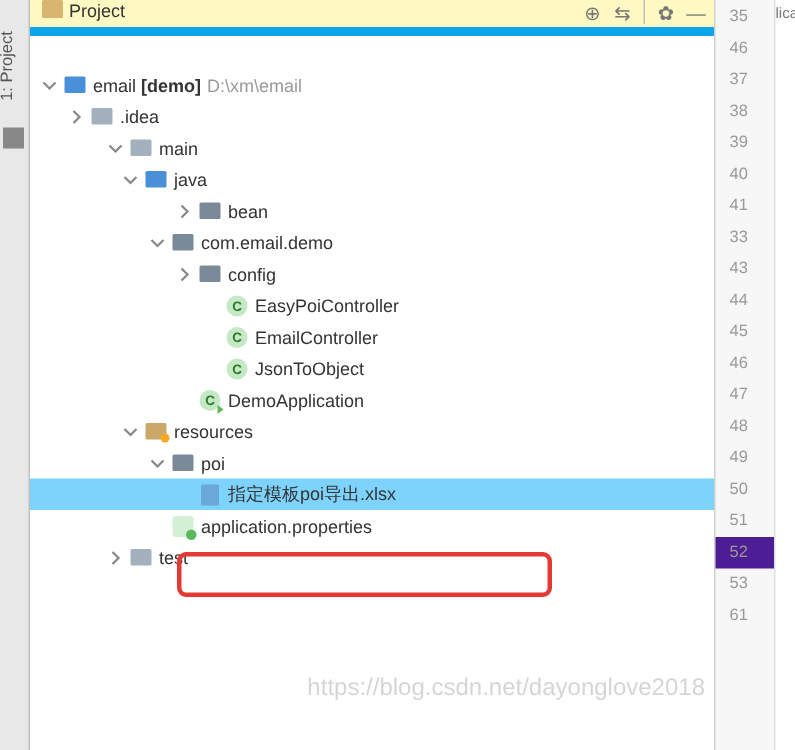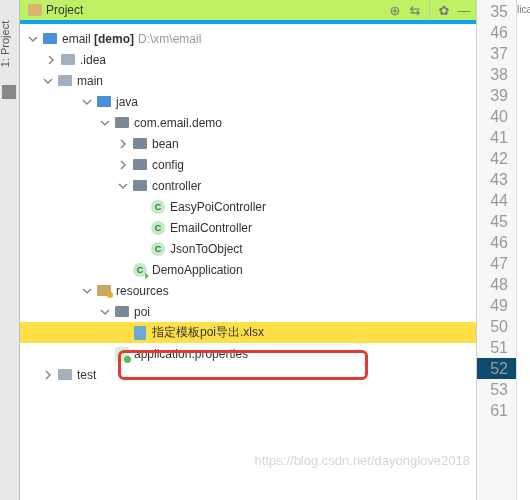--- a/index.html
+++ b/index.html
@@ -1,53 +1,53 @@
 <!DOCTYPE html>
 <html><head>
   <meta charset="utf-8">
   <style>
     * { margin: 0; padding: 0; box-sizing: border-box; font-family: "Segoe UI", Arial, sans-serif; font-size: 12px; }
     body { width: 530px; height: 500px; background: #fff; overflow: hidden; display: flex; }
     .sidebar-tab { width: 20px; background: #e8e8e8; border-right: 1px solid #c0c0c0; position: relative; }
     .sidebar-tab-label { transform: rotate(-90deg); position: absolute; top: 38px; left: -18px; white-space: nowrap; color: #555; font-size: 11px; }
     .sidebar-tab-icon { position: absolute; top: 85px; left: 2px; width: 14px; height: 14px; background: #888; }
     .main-panel { flex: 1; background: #fff; display: flex; flex-direction: column; }
-    .header { height: 24px; background: #bef264; border-bottom: 4px solid #0ea5e9; display: flex; align-items: center; padding: 0 4px; }
+    .header { height: 24px; background: #fef9c3; border-bottom: 6px solid #0ea5e9; display: flex; align-items: flex-start; padding: 0 4px; }
     .header-folder-icon { width: 14px; height: 12px; background: #d9b66f; margin: 0 4px; border-radius: 1px; }
     .header-title { color: #333; flex: 1; }
     .header-actions { display: flex; gap: 4px; align-items: center; }
     .header-icon { width: 16px; height: 16px; display: flex; align-items: center; justify-content: center; color: #777; font-size: 13px; }
     .header-divider { width: 1px; height: 16px; background: #c0c0c0; margin: 0 2px; }
     .tree { flex: 1; padding: 4px 0; }
     .tree-row { display: flex; align-items: center; height: 21px; padding-left: 4px; position: relative; }
-    .tree-row.selected { background: #fde047; }
+    .tree-row.selected { background: #7dd3fc; }
     .toggle { width: 14px; height: 14px; display: flex; align-items: center; justify-content: center; margin-right: 2px; }
     .toggle svg { width: 10px; height: 10px; }
     .icon { width: 16px; height: 16px; margin-right: 4px; display: flex; align-items: center; justify-content: center; }
     .folder-icon { width: 14px; height: 11px; background: #a3b1bf; border-radius: 1px; position: relative; }
     .folder-icon.dark { background: #7a8a99; }
     .folder-icon.blue { background: #4a90d9; }
     .folder-icon.resources { background: #c9a86a; position: relative; }
     .folder-icon.resources::after { content: ''; position: absolute; right: -2px; bottom: -2px; width: 6px; height: 6px; background: #f5a623; border-radius: 50%; }
     .class-icon { width: 14px; height: 14px; background: #c5e8c5; border-radius: 50%; display: flex; align-items: center; justify-content: center; font-size: 9px; color: #2d7a2d; font-weight: bold; }
     .class-icon.main { background: #c5e8c5; position: relative; }
     .class-icon.main::after { content: ''; position: absolute; right: -2px; bottom: -2px; width: 0; height: 0; border-left: 4px solid #5cb85c; border-top: 3px solid transparent; border-bottom: 3px solid transparent; }
     .props-icon { width: 14px; height: 14px; background: #d4f0d4; border-radius: 2px; position: relative; }
     .props-icon::after { content: ''; position: absolute; right: -2px; bottom: -2px; width: 7px; height: 7px; background: #5cb85c; border-radius: 50%; }
     .xlsx-icon { width: 12px; height: 14px; background: #6ba8d8; border-radius: 1px; }
     .label { color: #333; white-space: nowrap; }
     .label .bold { font-weight: bold; }
     .label .gray { color: #999; margin-left: 4px; }
     .highlight-box { position: absolute; border: 3px solid #e53935; border-radius: 6px; pointer-events: none; }
     .gutter { width: 40px; background: #f7f7f7; border-left: 1px solid #d0d0d0; padding-top: 1px; }
-    .gutter-line { height: 21px; text-align: right; padding-right: 8px; color: #999; font-size: 16px; line-height: 21px; }
-    .gutter-line.hl { background: #0c4a6e; }
+    .gutter-line { height: 21px; text-align: center; padding-right: 8px; color: #999; font-size: 11px; line-height: 21px; }
+    .gutter-line.hl { background: #4c1d95; }
     .right-edge { width: 14px; background: #fff; border-left: 1px solid #e0e0e0; color: #777; font-size: 10px; padding-top: 4px; overflow: hidden; }
-    .watermark { position: absolute; bottom: 32px; right: 60px; color: rgba(150,150,150,0.4); font-size: 13px; pointer-events: none; }
-    .indent-0 { padding-left: 6px; } .indent-1 { padding-left: 24px; } .indent-2 { padding-left: 21px; }
+    .watermark { position: absolute; bottom: 32px; right: 60px; color: rgba(150,150,150,0.4); font-size: 16px; pointer-events: none; }
+    .indent-0 { padding-left: 6px; } .indent-1 { padding-left: 24px; } .indent-2 { padding-left: 50px; }
     .indent-3 { padding-left: 60px; } .indent-4 { padding-left: 78px; } .indent-5 { padding-left: 96px; }
     .indent-6 { padding-left: 114px; }
   </style>
 </head>
 <body>
 
 <div class="sidebar-tab">
   <div class="sidebar-tab-label">1: Project</div>
   <div class="sidebar-tab-icon"></div>
 </div>
@@ -58,21 +58,21 @@
     <span class="header-title">Project</span>
     <div class="header-actions">
       <div class="header-icon">⊕</div>
       <div class="header-icon">⇆</div>
       <div class="header-divider"></div>
       <div class="header-icon">✿</div>
       <div class="header-icon">—</div>
     </div>
   </div>
 
-  <div class="tree" style="position:relative;">
+  <div class="tree" style="position:relative;margin-top:18px;">
     <div class="tree-row indent-0">
       <span class="toggle">
           <svg viewBox="0 0 10 10">
             <path d="M1 3 L5 7 L9 3" fill="none" stroke="#888" stroke-width="1.5"></path>
           </svg>
         </span>
       <span class="icon">
           <span class="folder-icon blue"></span>
         </span>
       <span class="label"><span>email</span> <span class="bold">[demo]</span><span class="gray">D:\xm\email</span></span>
@@ -103,63 +103,52 @@
       <span class="toggle">
           <svg viewBox="0 0 10 10">
             <path d="M1 3 L5 7 L9 3" fill="none" stroke="#888" stroke-width="1.5"></path>
           </svg>
         </span>
       <span class="icon">
           <span class="folder-icon blue"></span>
         </span>
       <span class="label">java</span>
     </div>
+    <div class="tree-row indent-5">
+      <span class="toggle">
+          <svg viewBox="0 0 10 10">
+            <path d="M3 1 L7 5 L3 9" fill="none" stroke="#888" stroke-width="1.5"></path>
+          </svg>
+        </span>
+      <span class="icon">
+          <span class="folder-icon dark"></span>
+        </span>
+      <span class="label">bean</span>
+    </div>
     <div class="tree-row indent-4">
       <span class="toggle">
           <svg viewBox="0 0 10 10">
             <path d="M1 3 L5 7 L9 3" fill="none" stroke="#888" stroke-width="1.5"></path>
           </svg>
         </span>
       <span class="icon">
           <span class="folder-icon dark"></span>
         </span>
       <span class="label">com.email.demo</span>
     </div>
     <div class="tree-row indent-5">
       <span class="toggle">
           <svg viewBox="0 0 10 10">
             <path d="M3 1 L7 5 L3 9" fill="none" stroke="#888" stroke-width="1.5"></path>
           </svg>
         </span>
       <span class="icon">
           <span class="folder-icon dark"></span>
         </span>
-      <span class="label">bean</span>
-    </div>
-    <div class="tree-row indent-5">
-      <span class="toggle">
-          <svg viewBox="0 0 10 10">
-            <path d="M3 1 L7 5 L3 9" fill="none" stroke="#888" stroke-width="1.5"></path>
-          </svg>
-        </span>
-      <span class="icon">
-          <span class="folder-icon dark"></span>
-        </span>
       <span class="label">config</span>
-    </div>
-    <div class="tree-row indent-5">
-      <span class="toggle">
-          <svg viewBox="0 0 10 10">
-            <path d="M1 3 L5 7 L9 3" fill="none" stroke="#888" stroke-width="1.5"></path>
-          </svg>
-        </span>
-      <span class="icon">
-          <span class="folder-icon dark"></span>
-        </span>
-      <span class="label">controller</span>
     </div>
     <div class="tree-row indent-6">
       <span class="toggle"></span>
       <span class="icon">
           <span class="class-icon">C</span>
         </span>
       <span class="label">EasyPoiController</span>
     </div>
     <div class="tree-row indent-6">
       <span class="toggle"></span>
@@ -235,21 +224,21 @@
 </div>
 
 <div class="gutter">
     <div class="gutter-line">35</div>
     <div class="gutter-line">46</div>
     <div class="gutter-line">37</div>
     <div class="gutter-line">38</div>
     <div class="gutter-line">39</div>
     <div class="gutter-line">40</div>
     <div class="gutter-line">41</div>
-    <div class="gutter-line">42</div>
+    <div class="gutter-line">33</div>
     <div class="gutter-line">43</div>
     <div class="gutter-line">44</div>
     <div class="gutter-line">45</div>
     <div class="gutter-line">46</div>
     <div class="gutter-line">47</div>
     <div class="gutter-line">48</div>
     <div class="gutter-line">49</div>
     <div class="gutter-line">50</div>
     <div class="gutter-line">51</div>
     <div class="gutter-line hl">52</div>

